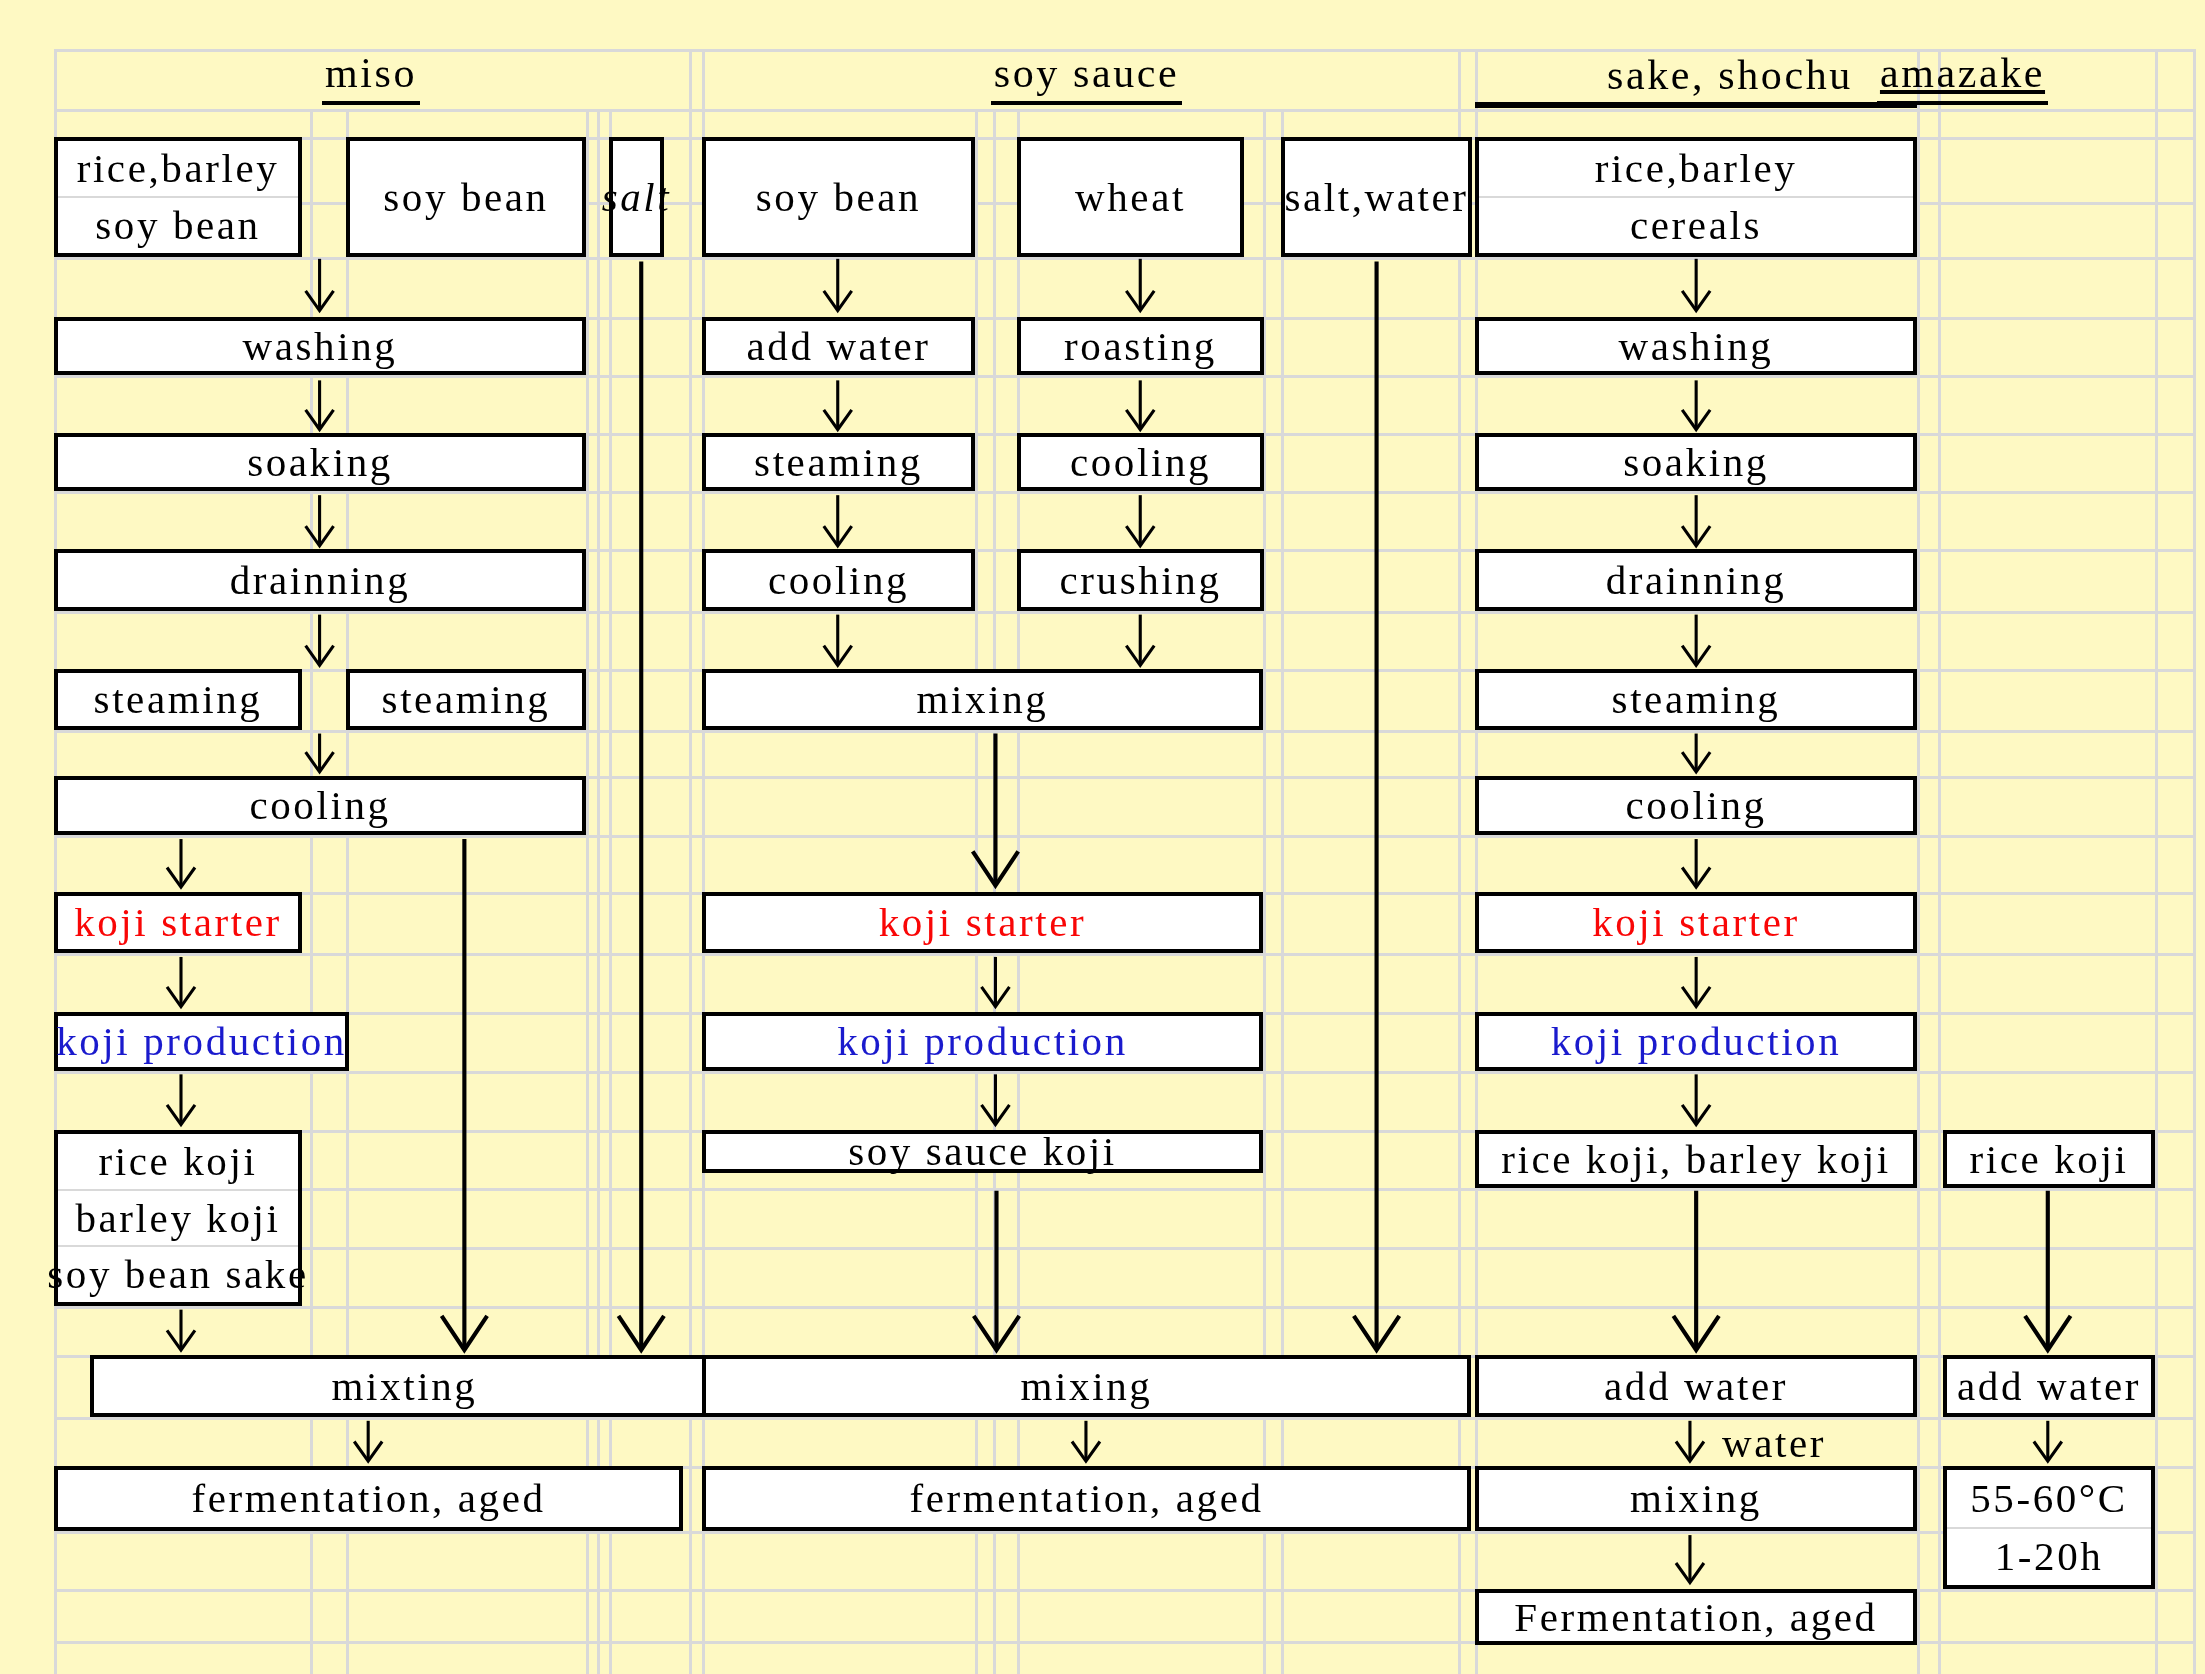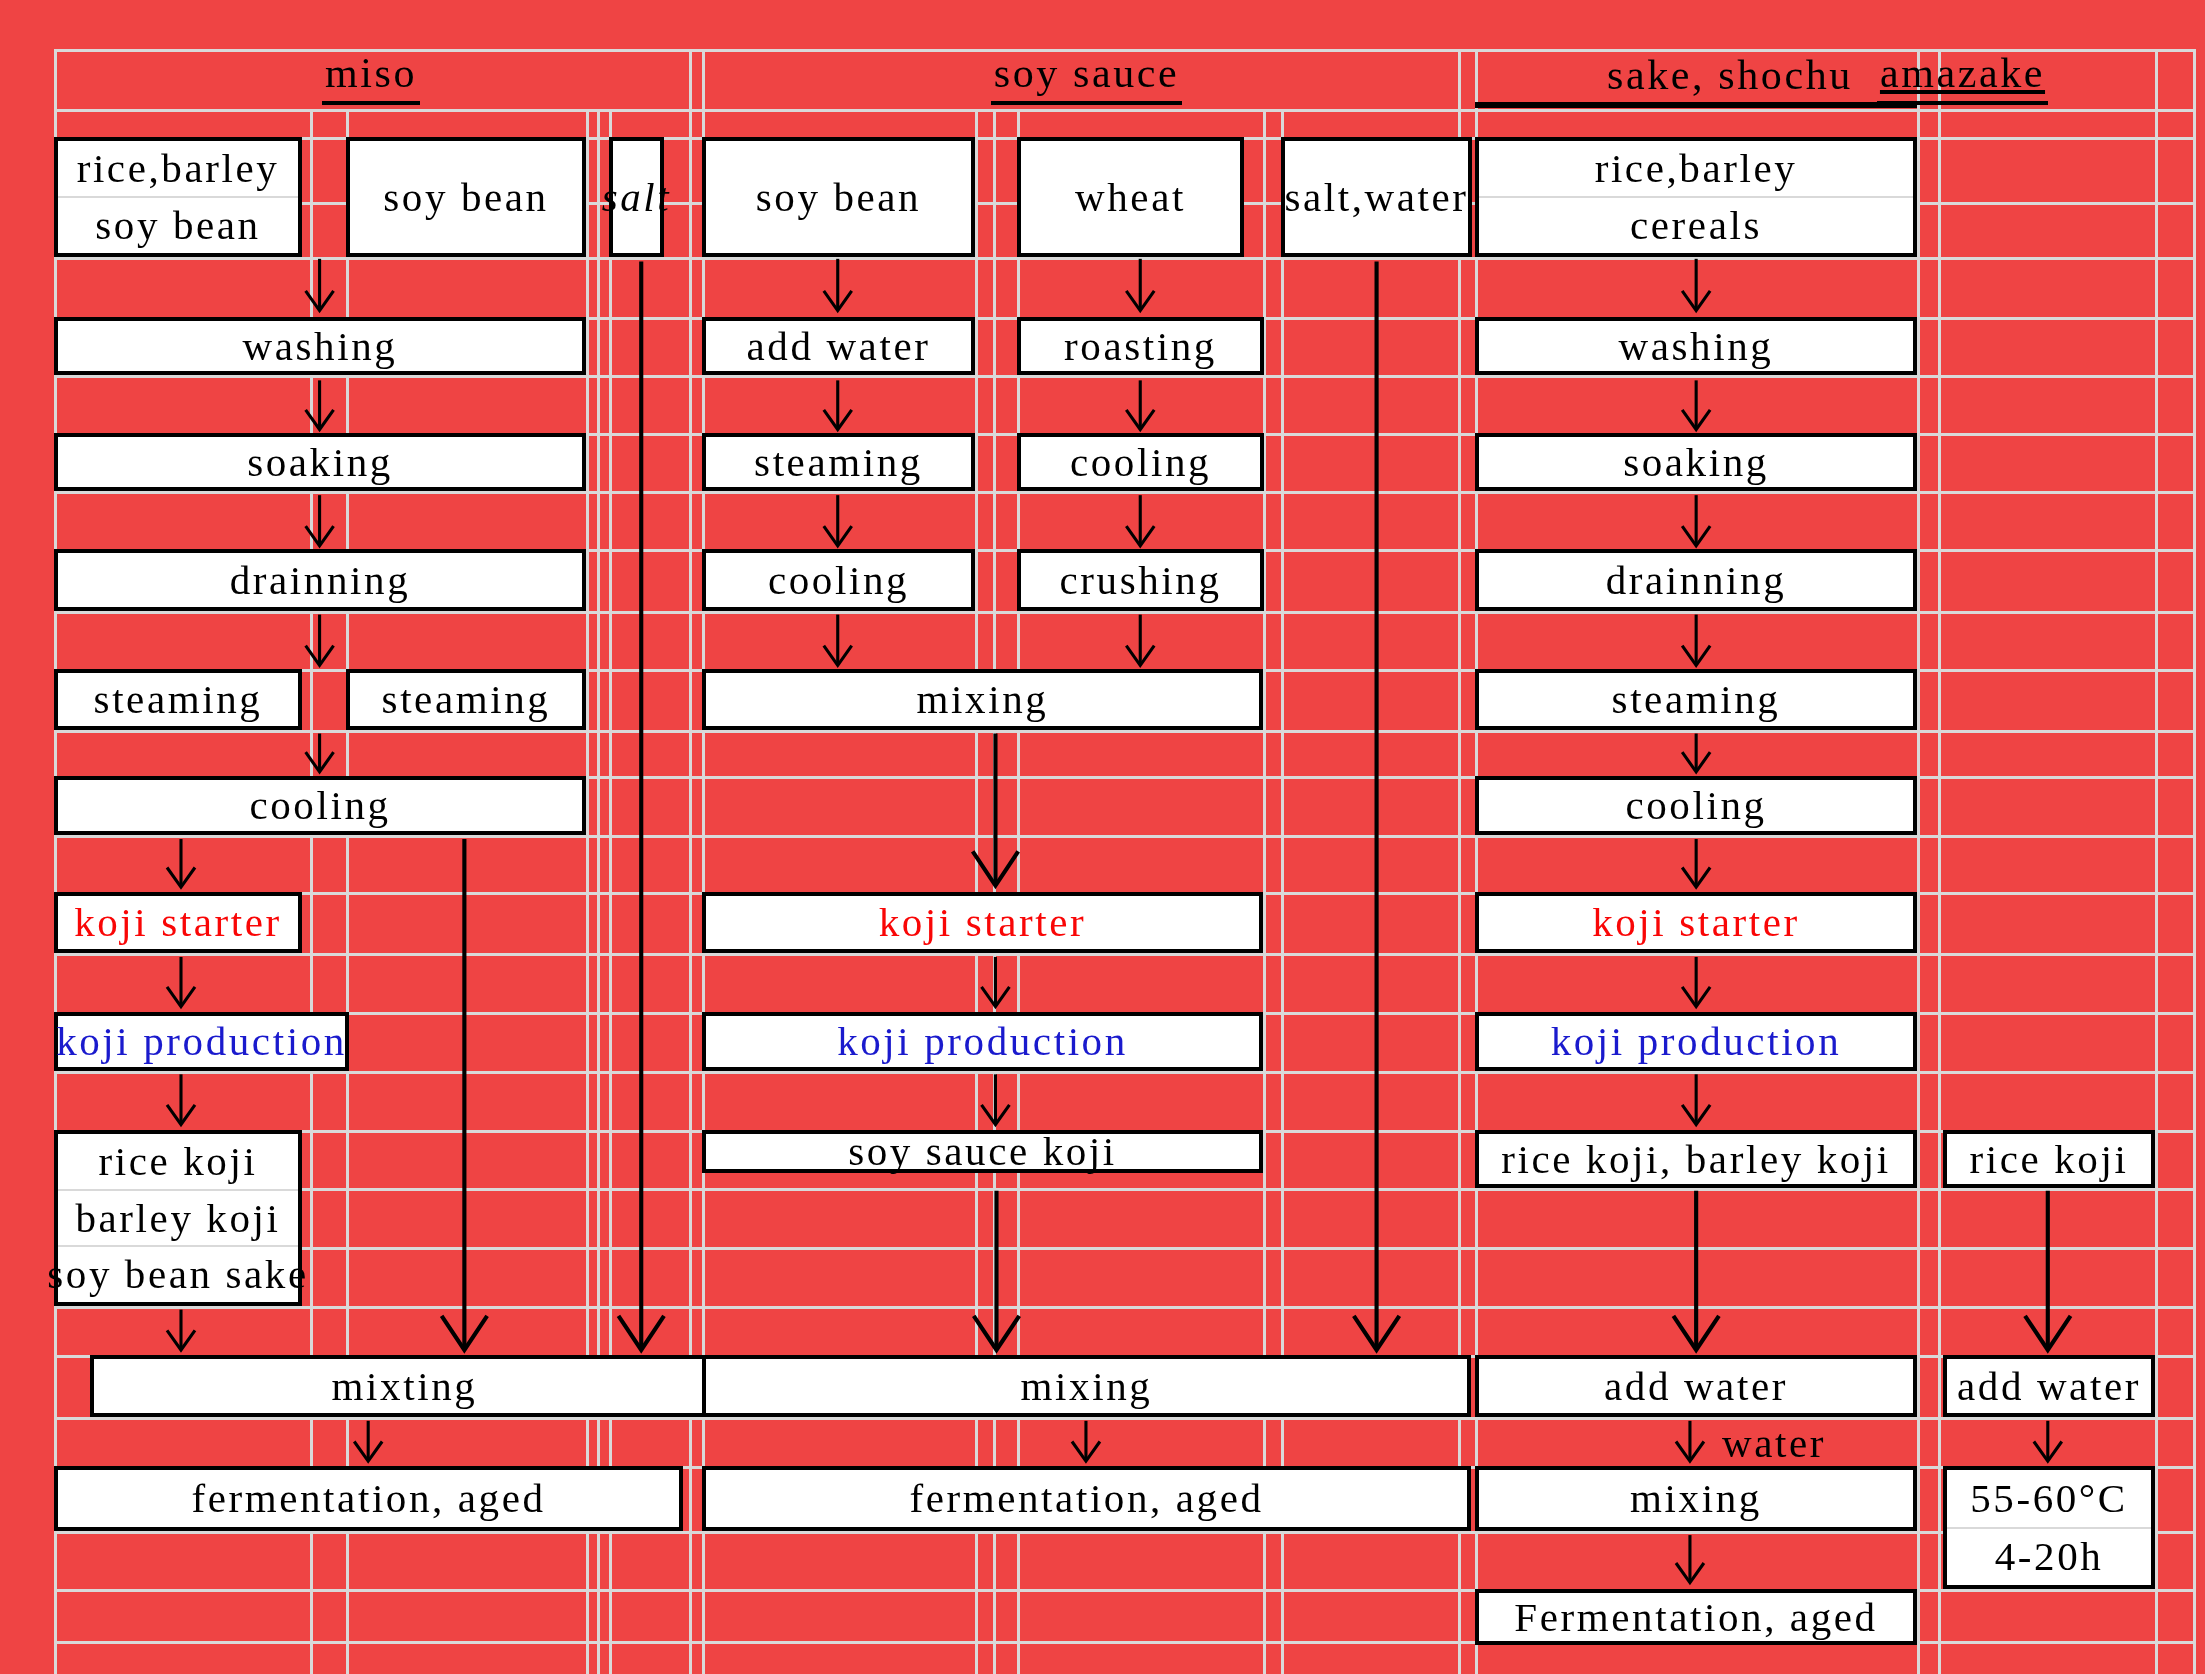--- a/index.html
+++ b/index.html
@@ -4,21 +4,21 @@
 <style>
   :root{
     --grid:#d9d9d9;
     --red:#f90606;
     --blue:#1a1acd;
   }
   html,body{margin:0;padding:0;background:#ffffff;}
   #canvas{
     position:relative;
     width:2205px;height:1675px;
-    background:#ef4444;
+    background:#fef9c3;
     font-family:"Liberation Serif", serif;
     color:#000;
     overflow:hidden;
   }
   .gl{position:absolute;background:var(--grid);}
   .box{
     position:absolute;
     box-sizing:border-box;
     border:4.7px solid #000;
     background:#fff;
@@ -173,21 +173,21 @@
   <div class="box" style="left:1475px;top:1130px;width:442px;height:58px;">rice koji, barley koji</div>
   <div class="box" style="left:1475px;top:1355px;width:442px;height:62px;">add water</div>
   <div class="sidelabel" style="left:1722px;top:1420px;height:47px;">water</div>
   <div class="box" style="left:1475px;top:1466px;width:442px;height:65px;">mixing</div>
   <div class="box" style="left:1475px;top:1589px;width:442px;height:56px;">Fermentation, aged</div>
 
   <div class="box" style="left:1943px;top:1130px;width:212px;height:58px;">rice koji</div>
   <div class="box" style="left:1943px;top:1355px;width:212px;height:62px;">add water</div>
   <div class="box multi" style="left:1943px;top:1466px;width:212px;height:123px;">
     <div class="ln">55-60°C</div>
-    <div class="ln">4-20h</div>
+    <div class="ln">1-20h</div>
   </div>
 
 <svg class="arrows" width="2205" height="1675" viewBox="0 0 4264 3238">
       <g>
         <line x1="618" y1="500" x2="618" y2="596" stroke="#000" stroke-width="6"></line>
         <polyline points="591,562 618,600 645,562" fill="none" stroke="#000" stroke-width="6" stroke-linejoin="miter"></polyline>
       </g>
       <g>
         <line x1="618" y1="735" x2="618" y2="826" stroke="#000" stroke-width="6"></line>
         <polyline points="591,792 618,830 645,792" fill="none" stroke="#000" stroke-width="6" stroke-linejoin="miter"></polyline>

